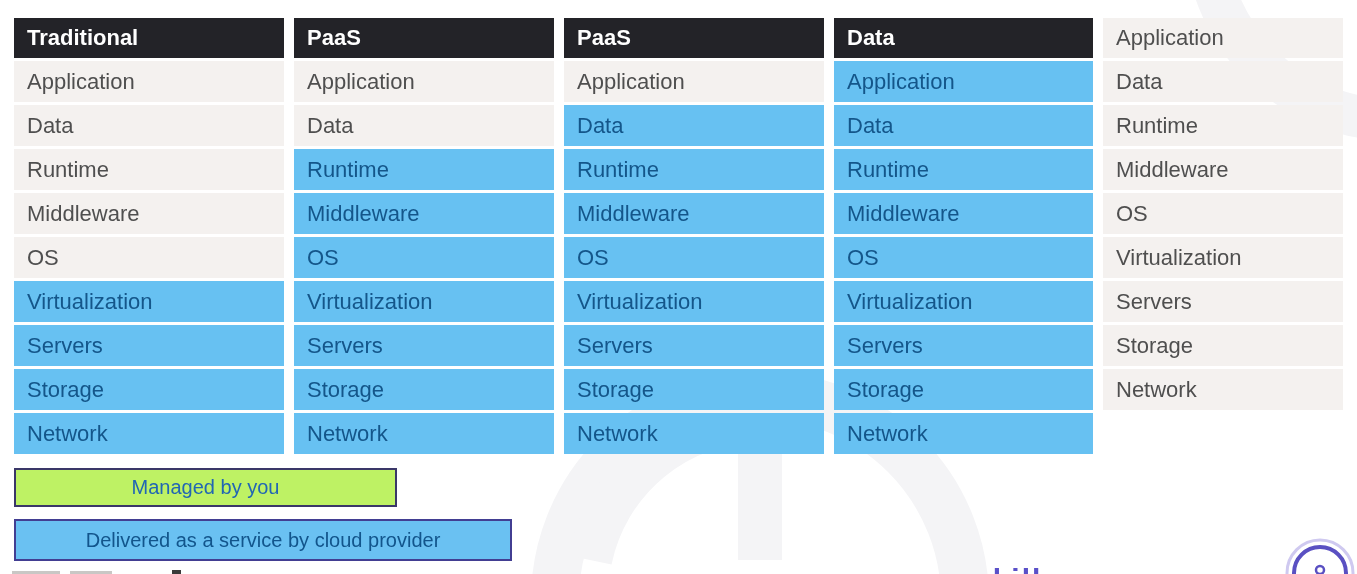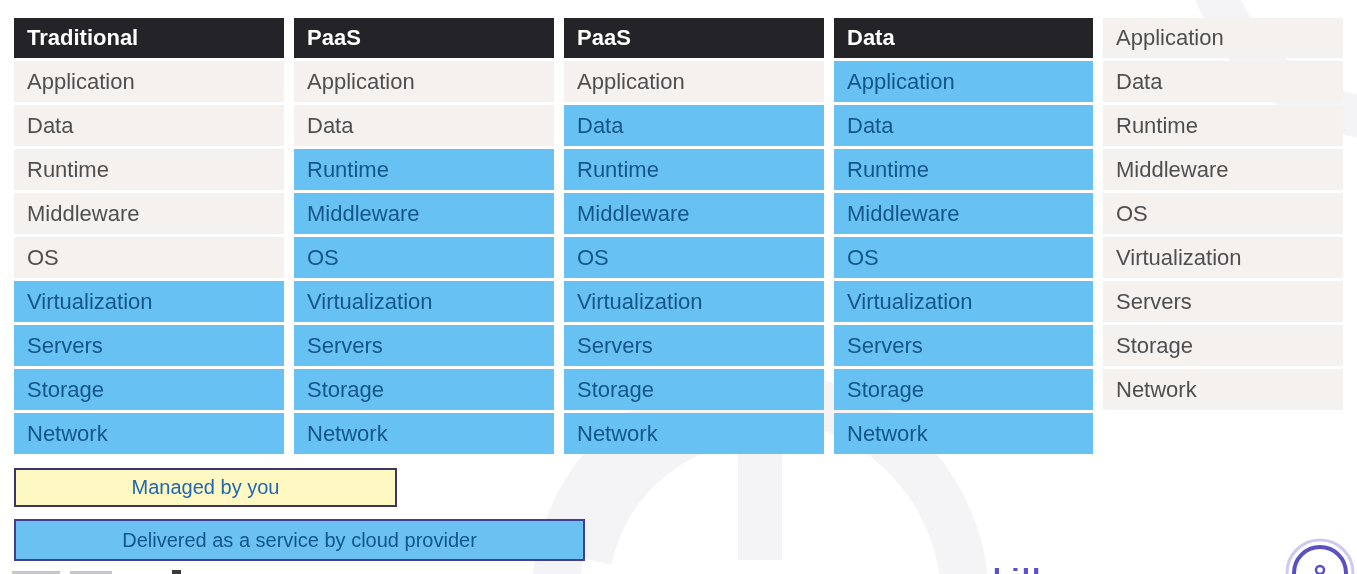--- a/index.html
+++ b/index.html
@@ -33,24 +33,24 @@
   .cell.cloud{
     background:#67c1f2;color:#14568a;
   }
   
   .legend-box{
     position:absolute;display:flex;align-items:center;justify-content:center;
     font-size:20px;box-sizing:border-box;
   }
   .legend-you{
     left:14px;top:468px;width:383px;height:39px;
-    background:#fef9c3;border:2px solid #3a3768;color:#2166b4;
+    background:#bef264;border:2px solid #3a3768;color:#2166b4;
   }
   .legend-cloud{
-    left:14px;top:519px;width:571px;height:42px;
+    left:14px;top:519px;width:498px;height:42px;
     background:#6ac1f2;border:2px solid #423e92;color:#12558c;
   }
   
   .frag{position:absolute;}
   .frag-gray{background:#c9c7c5;height:3px;top:571px;}
   .frag-dark{background:#3a3a3a;left:172px;top:570px;width:9px;height:4px;}
   .partial-logo-text{
     position:absolute;left:974px;top:563px;width:200px;height:11px;overflow:hidden;
     color:#5a50c8;font-weight:bold;font-size:30px;letter-spacing:2px;line-height:34px;
   }

